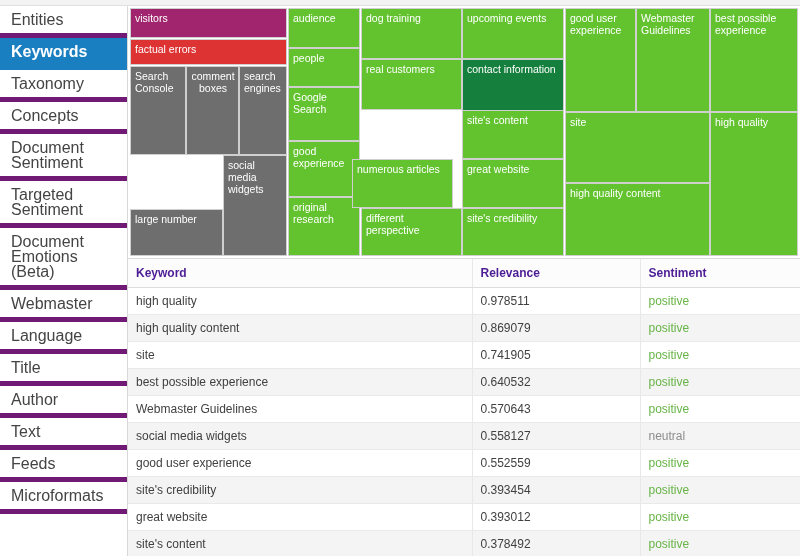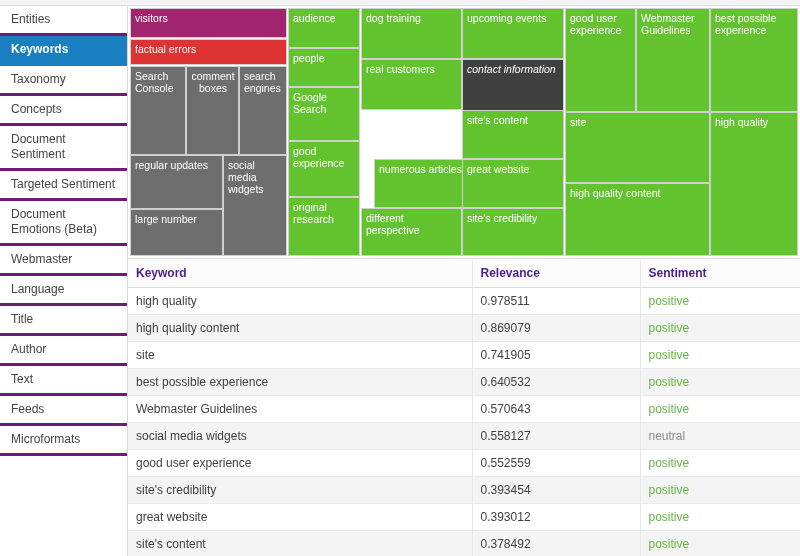--- a/index.html
+++ b/index.html
@@ -32,24 +32,24 @@
     position: absolute;
     left: 0; top: 6px;
     width: 128px;
     height: 550px;
     background: #ffffff;
     border-right: 1px solid #d8d8d8;
   }
   .side-item {
     position: relative;
     padding: 6px 10px 6px 11px;
-    font-size: 12px;
+    font-size: 16px;
     line-height: 15px;
     color: #444444;
-    border-bottom: 3px solid #701a75;
+    border-bottom: 5px solid #701a75;
     background: #ffffff;
     cursor: pointer;
     min-height: 25px;
   }
   .side-item.selected {
     background: #1a7fc1;
     color: #ffffff;
     border-bottom-color: #1a7fc1;
     font-weight: bold;
   }
@@ -160,23 +160,20 @@
       </div>
       <div class="tile" style="left: 2px; top: 60px; width: 56px; height: 89px; background: rgb(110, 110, 110);">
         <span class="t-label">Search Console</span>
       </div>
       <div class="tile" style="left: 58px; top: 60px; width: 53px; height: 89px; background: rgb(110, 110, 110); text-align: center;">
         <span class="t-label">comment boxes</span>
       </div>
       <div class="tile" style="left: 111px; top: 60px; width: 48px; height: 89px; background: rgb(110, 110, 110);">
         <span class="t-label">search engines</span>
       </div>
-      <div class="tile" style="left: 2px; top: 149px; width: 93px; height: 54px; background: rgb(110, 110, 110);">
-        <span class="t-label">regular updates</span>
-      </div>
       <div class="tile" style="left: 2px; top: 203px; width: 93px; height: 47px; background: rgb(110, 110, 110);">
         <span class="t-label">large number</span>
       </div>
       <div class="tile" style="left: 95px; top: 149px; width: 64px; height: 101px; background: rgb(110, 110, 110);">
         <span class="t-label">social media widgets</span>
       </div>
       <div class="tile" style="left: 160px; top: 2px; width: 72px; height: 40px; background: rgb(98, 195, 46);">
         <span class="t-label">audience</span>
       </div>
       <div class="tile" style="left: 160px; top: 42px; width: 72px; height: 39px; background: rgb(98, 195, 46);">
@@ -190,30 +187,30 @@
       </div>
       <div class="tile" style="left: 160px; top: 191px; width: 72px; height: 59px; background: rgb(98, 195, 46);">
         <span class="t-label">original research</span>
       </div>
       <div class="tile" style="left: 233px; top: 2px; width: 101px; height: 51px; background: rgb(98, 195, 46);">
         <span class="t-label">dog training</span>
       </div>
       <div class="tile" style="left: 233px; top: 53px; width: 101px; height: 51px; background: rgb(98, 195, 46);">
         <span class="t-label">real customers</span>
       </div>
-      <div class="tile" style="left: 246px; top: 153px; width: 101px; height: 49px; background: rgb(98, 195, 46);">
+      <div class="tile" style="left: 224px; top: 153px; width: 101px; height: 49px; background: rgb(98, 195, 46);">
         <span class="t-label">numerous articles</span>
       </div>
       <div class="tile" style="left: 233px; top: 202px; width: 101px; height: 48px; background: rgb(98, 195, 46);">
         <span class="t-label">different perspective</span>
       </div>
       <div class="tile" style="left: 334px; top: 2px; width: 102px; height: 51px; background: rgb(98, 195, 46);">
         <span class="t-label">upcoming events</span>
       </div>
-      <div class="tile" style="left: 334px; top: 53px; width: 102px; height: 60px; background: #404040; font-style: italic;">
+      <div class="tile" style="left: 334px; top: 53px; width: 102px; height: 60px; background: #15803d;">
         <span class="t-label">contact information</span>
       </div>
       <div class="tile" style="left: 334px; top: 104px; width: 102px; height: 49px; background: rgb(98, 195, 46);">
         <span class="t-label">site's content</span>
       </div>
       <div class="tile" style="left: 334px; top: 153px; width: 102px; height: 49px; background: rgb(98, 195, 46);">
         <span class="t-label">great website</span>
       </div>
       <div class="tile" style="left: 334px; top: 202px; width: 102px; height: 48px; background: rgb(98, 195, 46);">
         <span class="t-label">site's credibility</span>

